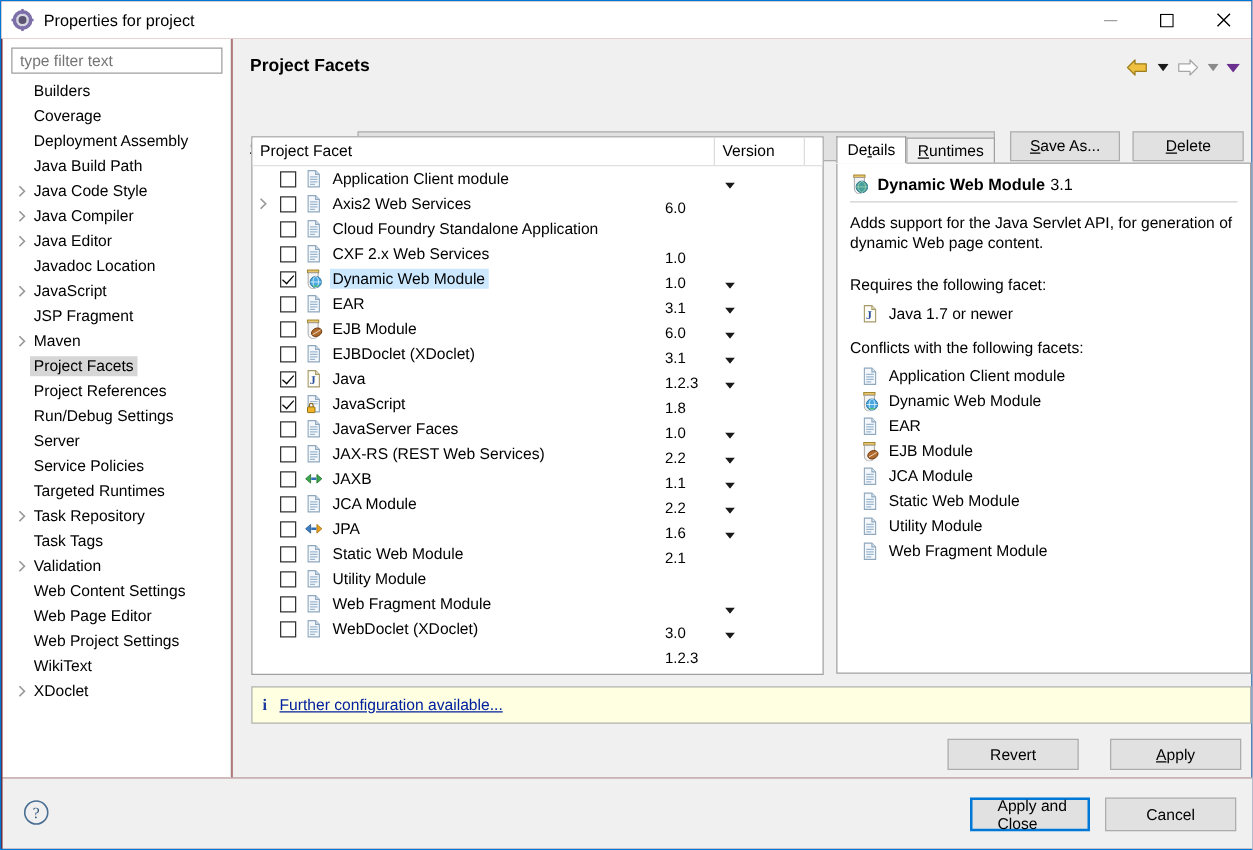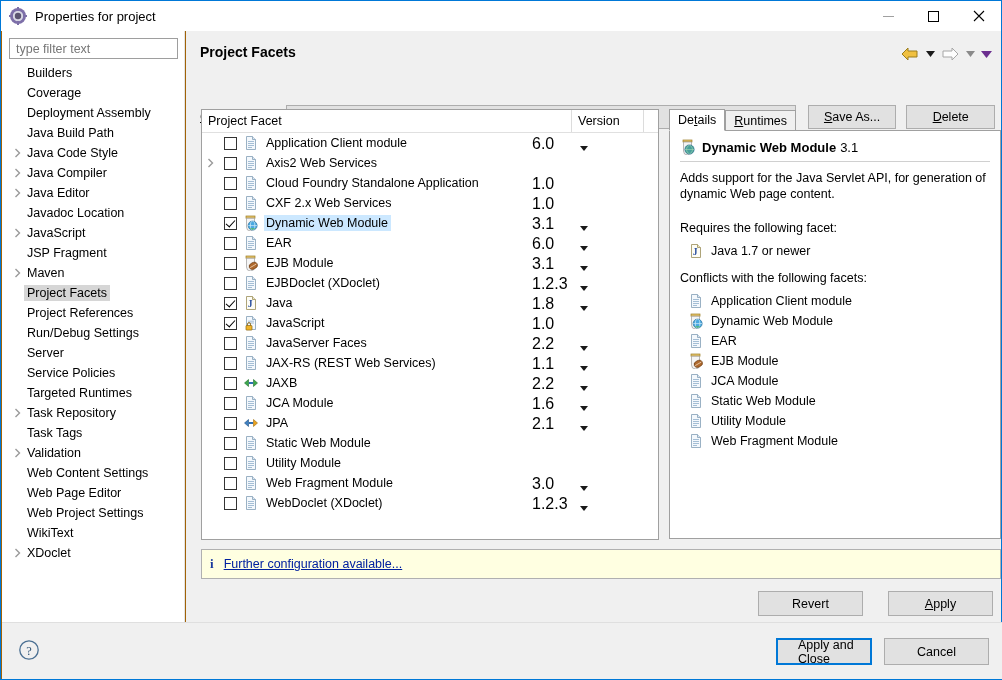--- a/index.html
+++ b/index.html
@@ -9,21 +9,21 @@
     font-family: "Liberation Sans", sans-serif;
     font-size: 12.5px;
     color: #000;
     background: #f0f0f0;
   }
   #dialog {
     position: relative;
     width: 1002px; height: 680px;
     box-sizing: border-box;
     border: 1px solid #0078d7;
-    background: #a16207;
+    background: #7f1d1d;
   }
 
   
   #titlebar {
     position: absolute; left: 0; top: 0;
     width: 1000px; height: 30px;
     background: #ffffff;
     display: flex; align-items: center;
   }
   #title-icon { margin-left: 8px; width: 18px; height: 18px; position: relative; }
@@ -182,21 +182,22 @@
   }
   .facet-name {
     margin-left: 5px;
     font-size: 12.5px;
     padding: 1px 3px 1px 2px;
     white-space: nowrap;
   }
   .facet-row.selected .facet-name { background: #cce8ff; }
   .facet-version {
     position: absolute; left: 330px;
-    font-size: 16px;
+    font-size: 12px;
+    margin-top: 24px;
   }
   .facet-vcaret {
     position: absolute; left: 378px;
   }
   .rowwrap { position: relative; height: 20px; }
 
   
   #details-panel {
     position: absolute; left: 668px; top: 108px;
     width: 332px; height: 431px;

